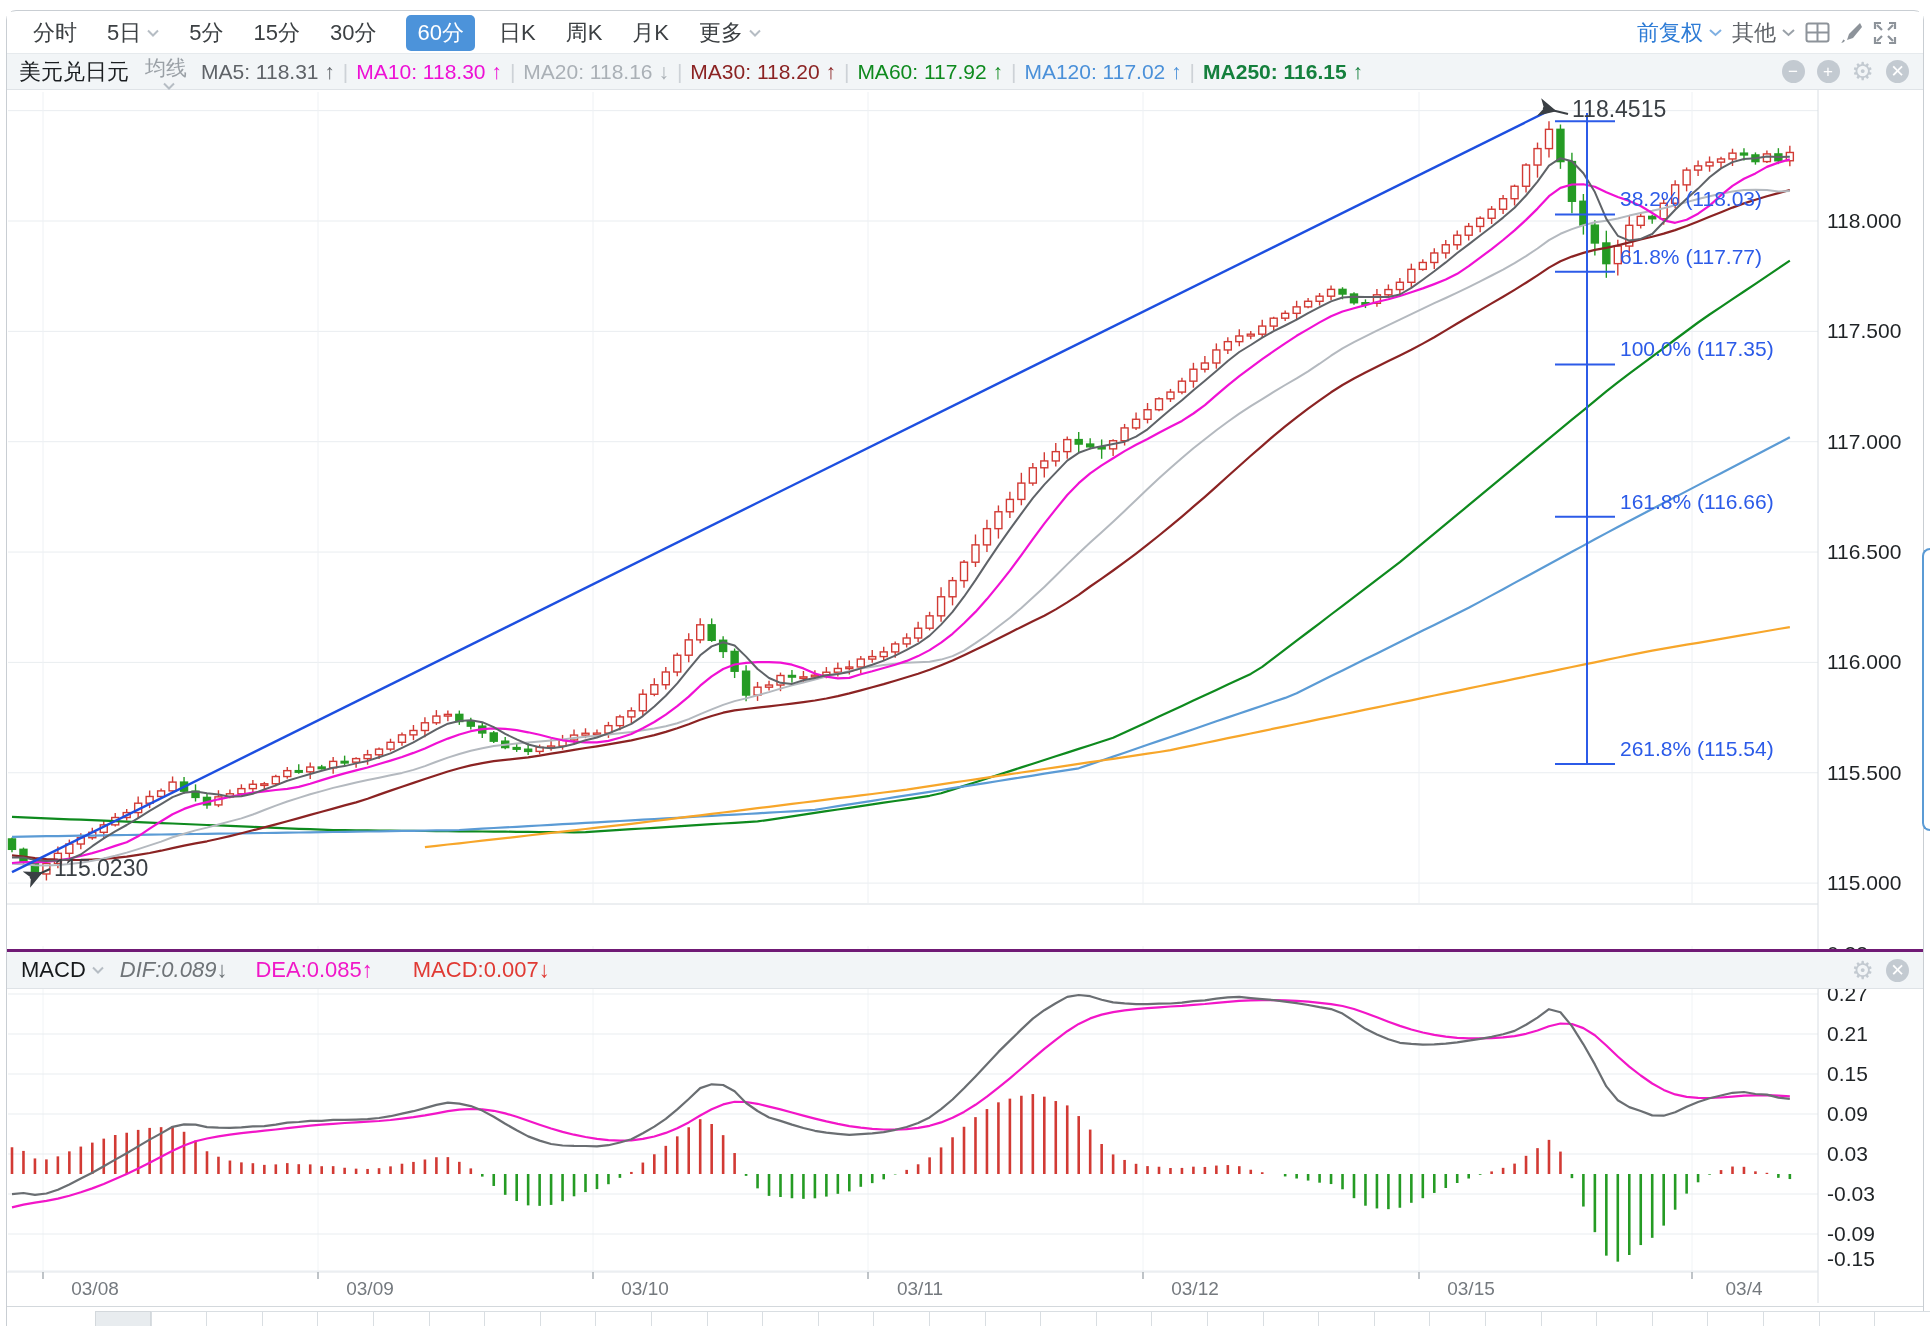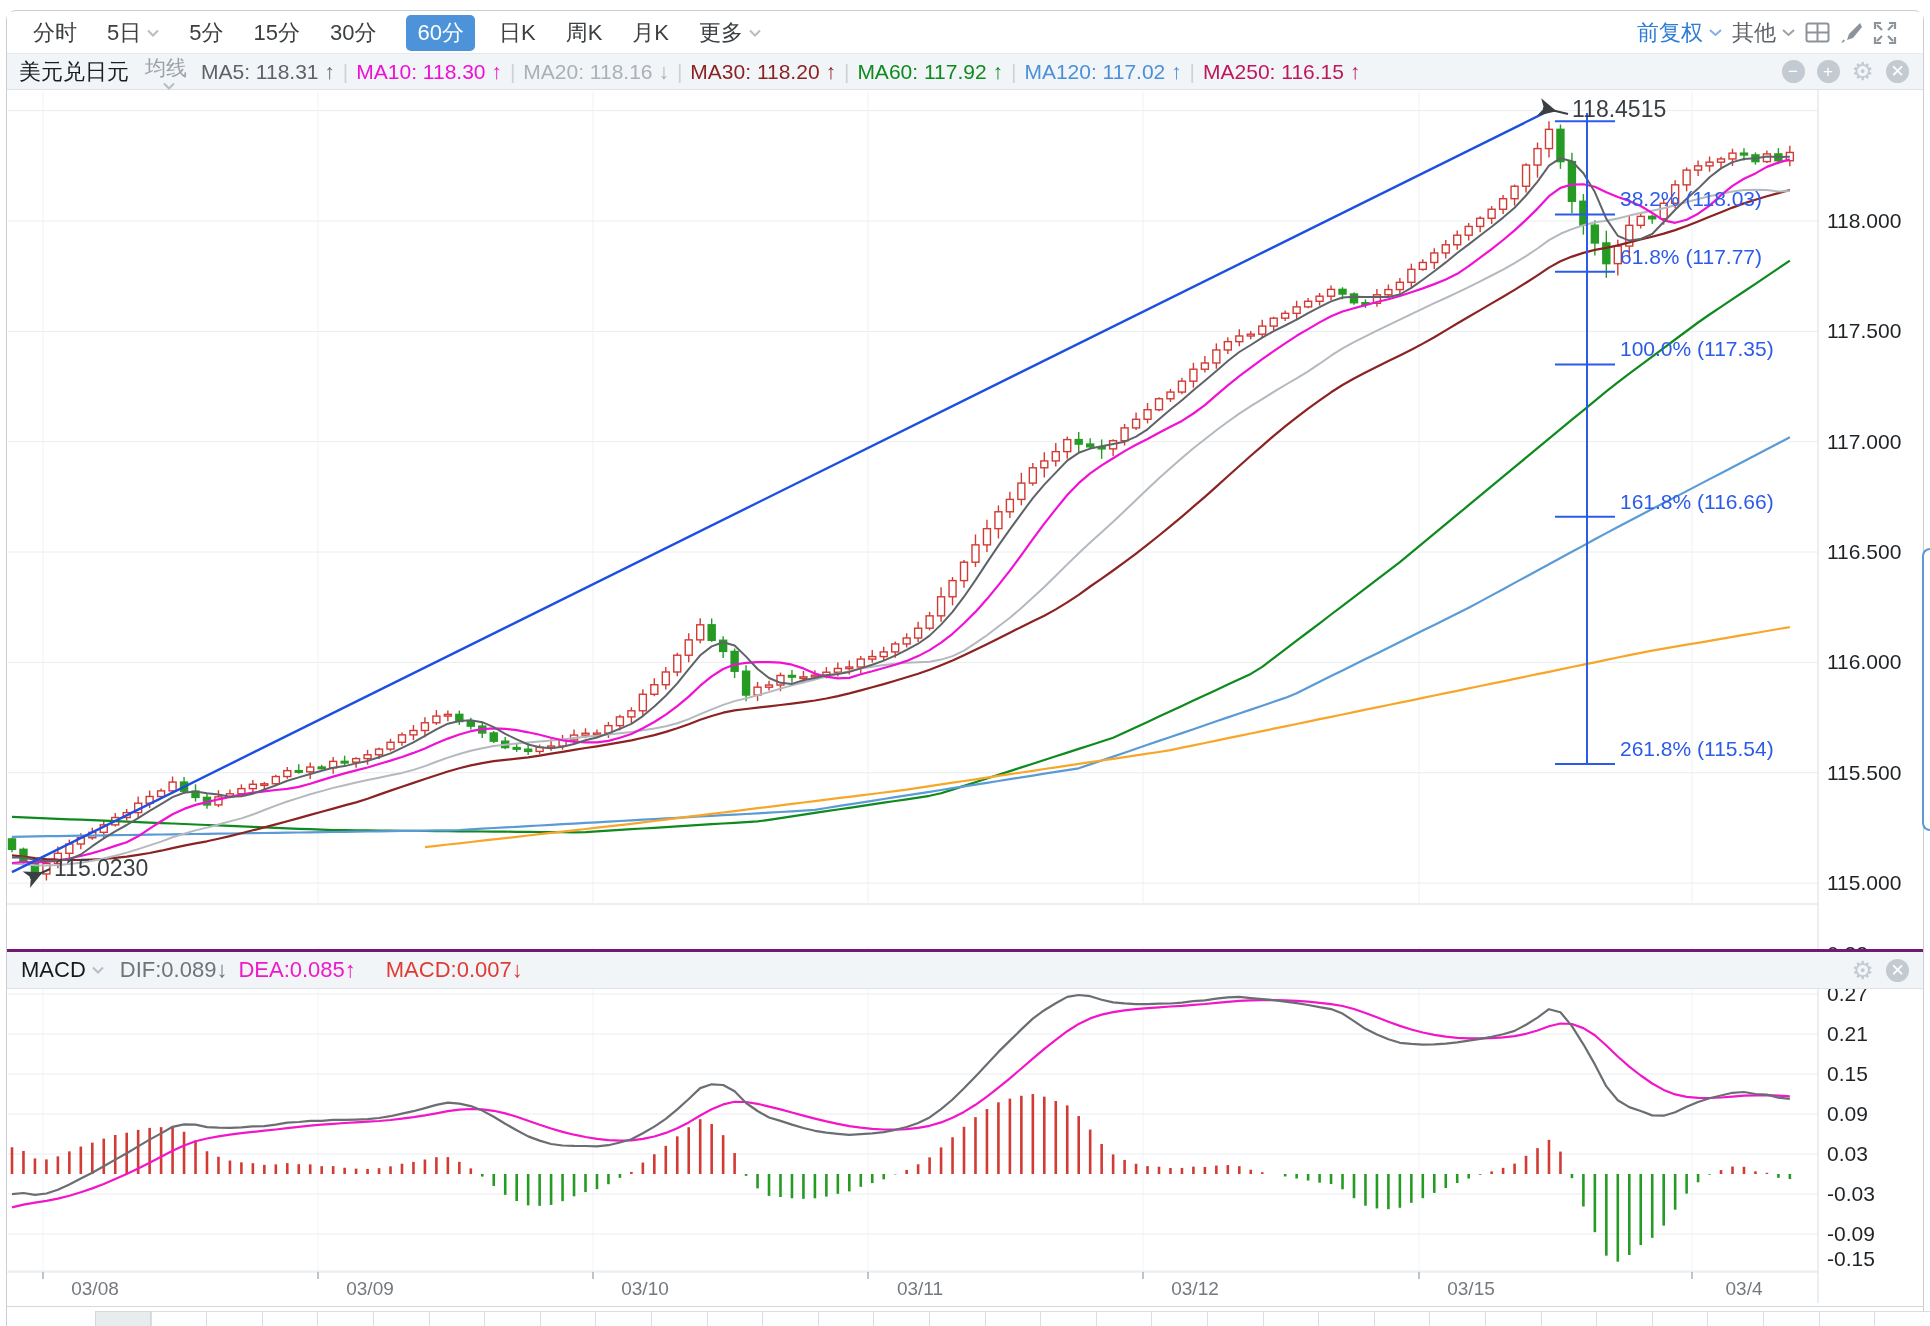--- a/index.html
+++ b/index.html
@@ -20,22 +20,22 @@
   .matoggle{color:#9aa0a6;display:flex;align-items:center;margin-right:14px;cursor:pointer;flex-direction:column;}
   .maitem{margin-right:8px;white-space:nowrap;cursor:pointer;}
   .masep{color:#cdd2d7;margin-right:8px;}
   .mairight{position:absolute;right:14px;display:flex;align-items:center;gap:12px;}
   .cicon{width:23px;height:23px;border-radius:50%;background:#c3cad1;color:#fff;font-size:17px;
     display:flex;align-items:center;justify-content:center;cursor:pointer;line-height:1;}
   .gear{color:#c3cad1;font-size:25px;cursor:pointer;line-height:1;}
   .macdbar{top:949px;height:40px;background:#f2f5f7;border-top:3px solid #701a75;border-bottom:1px solid #dfe3e7;
     padding-left:14px;font-size:22px;}
   .macdtitle{color:#17191b;display:flex;align-items:center;margin-right:16px;cursor:pointer;}
-  .vdif{color:#6f7478;margin-right:11px;}
-  .vdea{color:#f018c8;margin-right:30px;}
+  .vdif{color:#6f7478;margin-right:28px;font-style:italic;}
+  .vdea{color:#f018c8;margin-right:40px;}
   .vmacd{color:#e03a34;}
   #chartsvg{position:absolute;left:0;top:0;}
   svg text{font-family:"Liberation Sans","DejaVu Sans",sans-serif;}
   .xaxis{position:absolute;left:7px;top:1272px;width:1811px;height:31px;}
   .xlab{position:absolute;top:6px;transform:translateX(-50%);font-size:19px;color:#74797e;}
   .bstrip{position:absolute;left:7px;top:1306px;width:1916px;height:20px;border-top:1px solid #d3d8dc;}
   .bcell{position:absolute;top:4px;height:20px;box-sizing:border-box;border-left:1px solid #d9dee2;
     border-top:1px solid #d9dee2;background:#fff;}
   .bcell.first{background:#e8ecef;border:1px solid #d3d8dc;}
   .edgepopup{position:absolute;left:1922px;top:548px;width:10px;height:279px;background:#fff;
@@ -694,21 +694,21 @@
       <span class="maitem" style="color: rgb(237, 16, 213);">MA10: 118.30 ↑</span>
       <span class="masep">|</span>
       <span class="maitem" style="color: rgb(170, 176, 182);">MA20: 118.16 ↓</span>
       <span class="masep">|</span>
       <span class="maitem" style="color: rgb(139, 35, 35);">MA30: 118.20 ↑</span>
       <span class="masep">|</span>
       <span class="maitem" style="color: rgb(14, 138, 30);">MA60: 117.92 ↑</span>
       <span class="masep">|</span>
       <span class="maitem" style="color: rgb(74, 144, 217);">MA120: 117.02 ↑</span>
       <span class="masep">|</span>
-      <span class="maitem" style="color: #be185d;">MA250: 116.15 ↑</span>
+      <span class="maitem" style="color: #15803d; font-weight: bold;">MA250: 116.15 ↑</span>
     </span>
   <span class="mairight">
     <span class="cicon">−</span>
     <span class="cicon">+</span>
     <span class="gear">⚙</span>
     <span class="cicon">✕</span>
   </span>
 </div>
 
 <div class="row macdbar">

